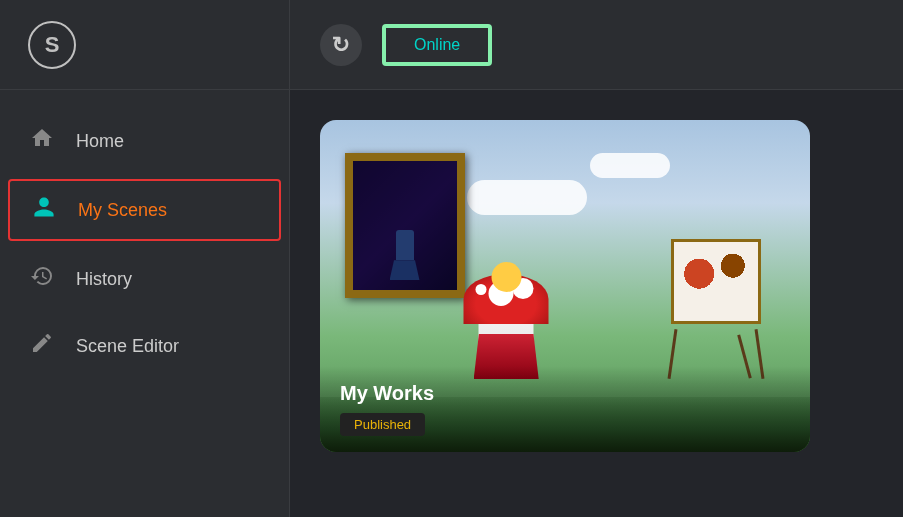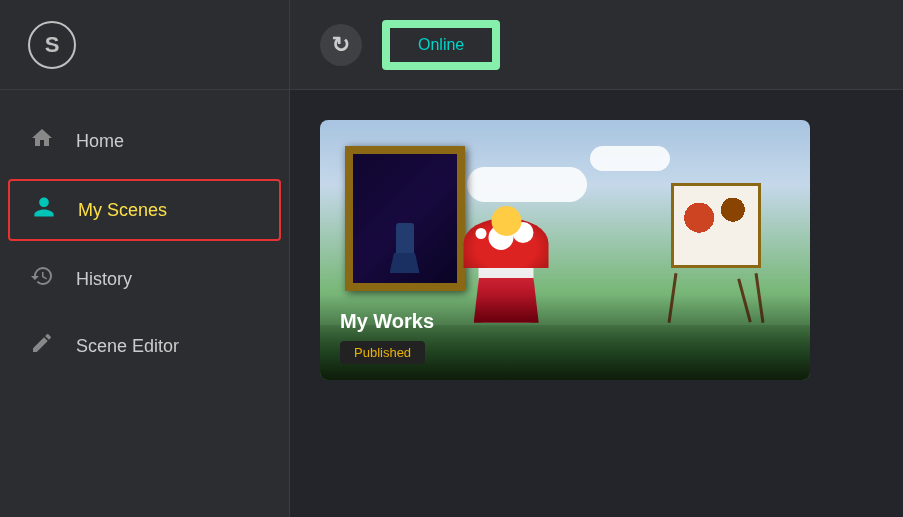--- a/index.html
+++ b/index.html
@@ -70,21 +70,21 @@
       border: none;
       cursor: pointer;
       display: flex;
       align-items: center;
       justify-content: center;
       color: #ccc;
       font-size: 20px;
     }
 
     .online-btn {
-      border: 8px solid #86efac;
+      border: 4px solid #86efac;
       background: transparent;
       color: #00d4c8;
       padding: 8px 28px;
       border-radius: 4px;
       font-size: 16px;
       cursor: pointer;
     }
 
     
     .main-content {
@@ -131,39 +131,39 @@
     .nav-item.active .nav-icon {
       color: #00c4b8;
     }
 
     .nav-label {
       font-size: 18px;
       color: #cccccc;
     }
 
     .nav-item.active .nav-label {
-      color: #fde047;
+      color: #f97316;
       text-align: right;
     }
 
     
     .scene-area {
       flex: 1;
       background: #23252a;
       padding: 30px;
       display: flex;
       flex-wrap: wrap;
       align-content: flex-start;
       gap: 20px;
     }
 
     .scene-card {
       width: 490px;
-      height: 260px;
-      border-radius: 8px;
+      height: 332px;
+      border-radius: 16px;
       overflow: hidden;
       position: relative;
       cursor: pointer;
       background: #1a1c1e;
     }
 
     .scene-image {
       width: 100%;
       height: 100%;
       position: relative;

